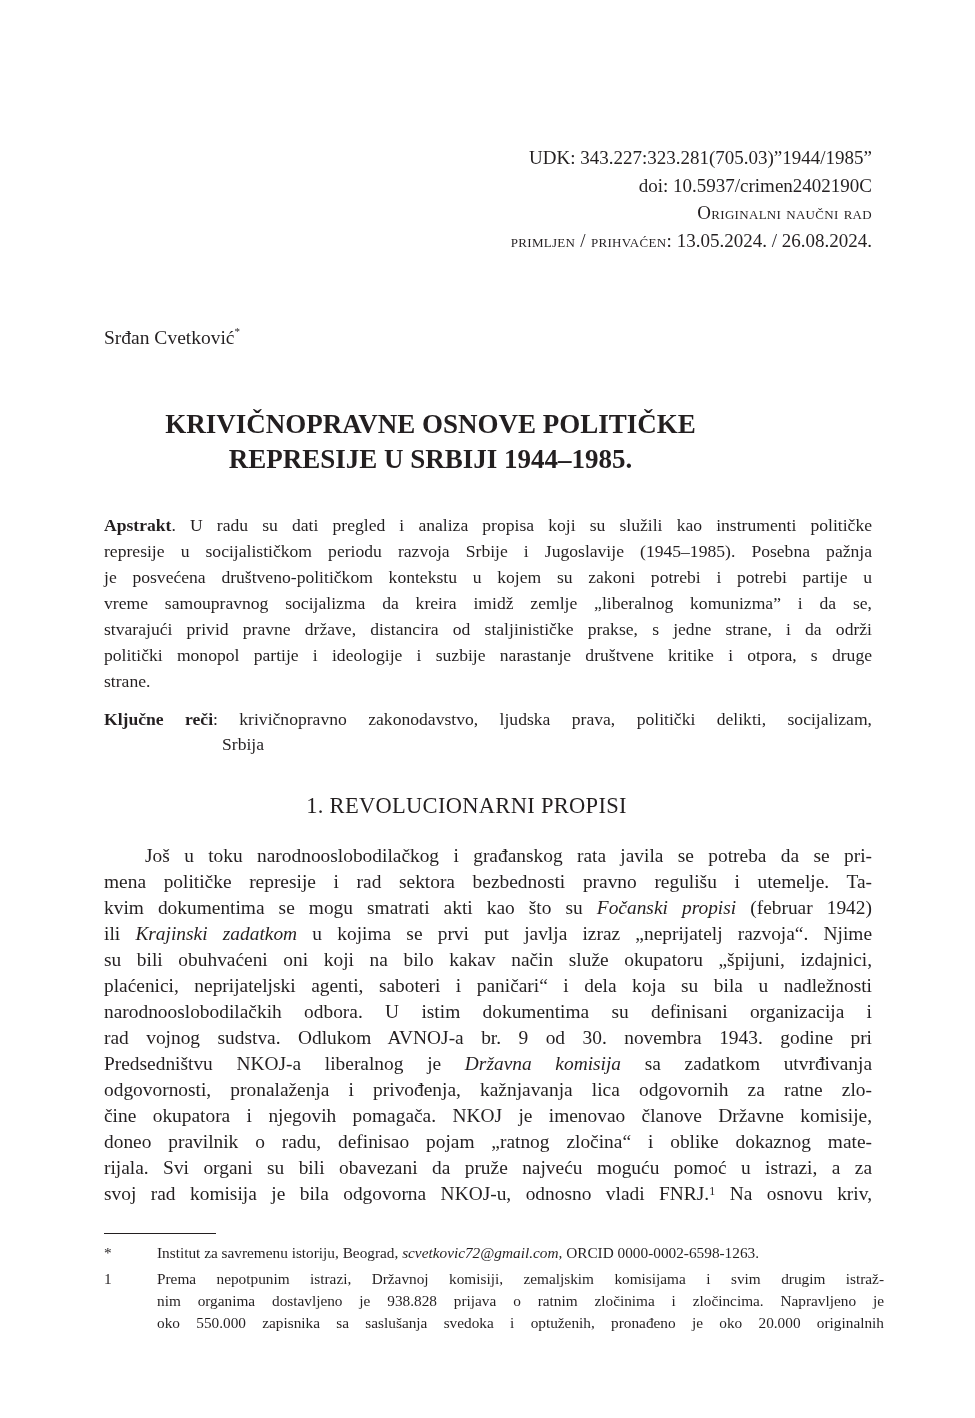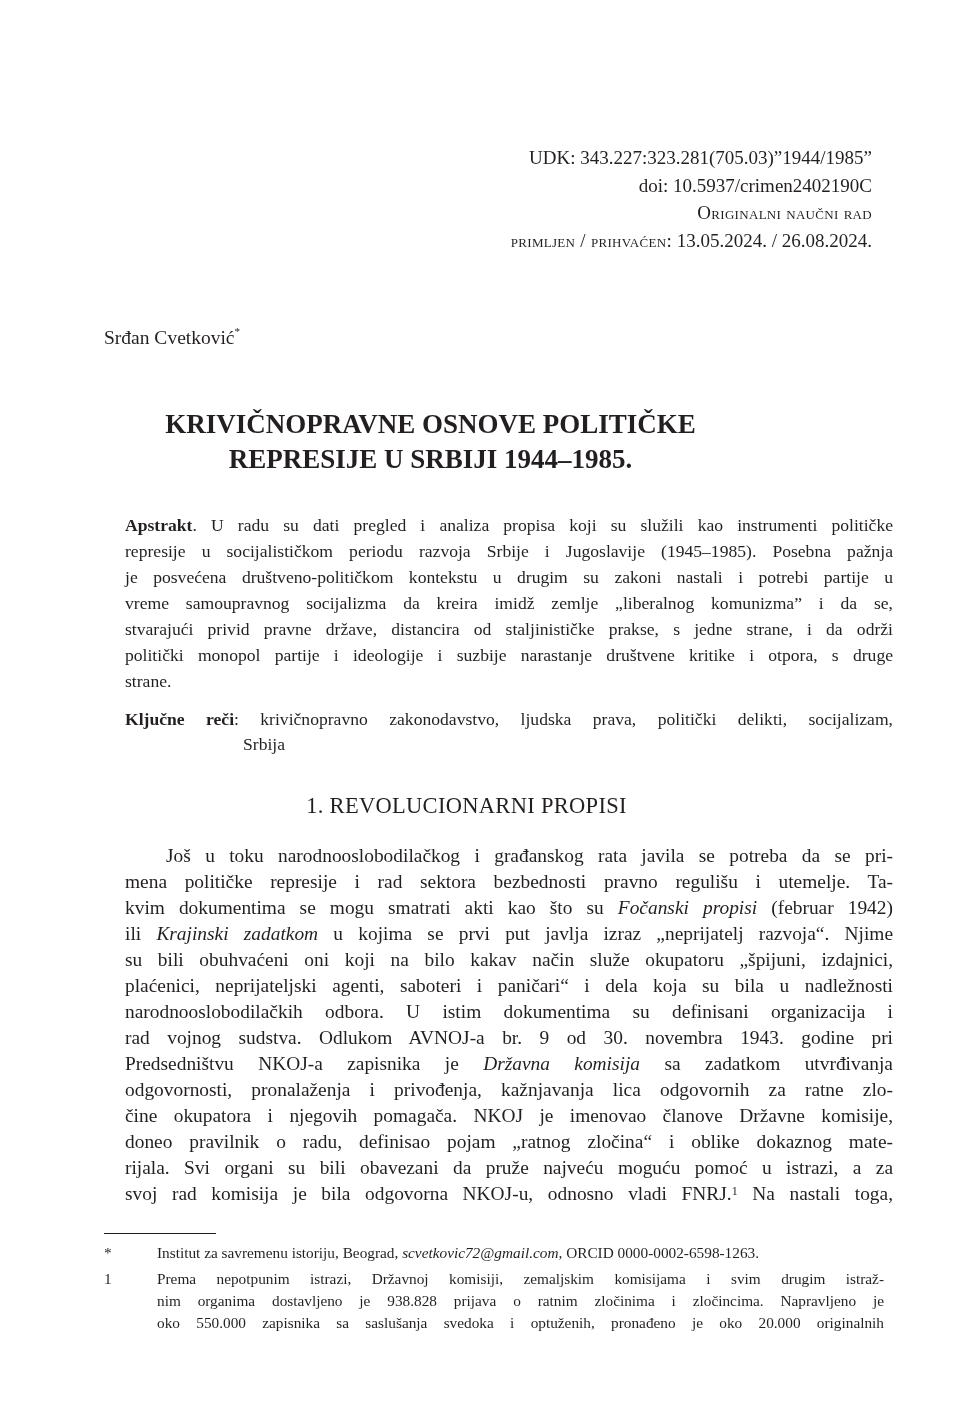--- a/index.html
+++ b/index.html
@@ -2,21 +2,21 @@
 <html><head>
   <meta charset="utf-8">
   <style>
     html, body { margin:0; padding:0; background:#ffffff; }
     body { width:975px; height:1418px; position:relative; overflow:hidden; color:#231f20; font-family:"Liberation Serif","DejaVu Serif",serif; }
     .meta { position:absolute; right:103px; text-align:right; font-size:19px; line-height:24px; white-space:nowrap; }
     .sc { font-variant:small-caps; letter-spacing:0.3px; }
     .author { position:absolute; left:104px; top:327px; font-size:19.5px; white-space:nowrap; }
     .author sup { font-size:11px; vertical-align:top; position:relative; top:-2px; }
     .title { position:absolute; left:0; width:861px; text-align:center; font-weight:bold; font-size:27px; line-height:34px; white-space:nowrap; }
-    .line { position:absolute; left:104px; width:768px; font-size:17.6px; line-height:26px; white-space:nowrap; text-align:justify; text-align-last:justify;margin-left:21px; }
+    .line { position:absolute; left:104px; width:768px; font-size:17.6px; line-height:26px; white-space:nowrap; text-align:justify; text-align-last:justify; }
     .line.last { text-align-last:left; }
     .body .line { font-size:19.4px; }
     .b { font-weight:bold; }
     .i { font-style:italic; }
     .heading { position:absolute; left:0; width:933px; text-align:center; font-size:22.5px; top:793px; letter-spacing:0.3px; white-space:nowrap; }
     .rule { position:absolute; left:104px; top:1233px; width:112px; height:1px; background:#231f20; }
     .fn { position:absolute; font-size:15.3px; line-height:22px; white-space:nowrap;margin-left:12px; }
     .fnmark { position:absolute; left:104px; font-size:15.3px; }
     .fnline { left:145px; width:727px; text-align:justify; text-align-last:justify; }
     .fnline.last { text-align-last:left; }
@@ -35,21 +35,21 @@
 <div class="author"><span>Srđan Cvetković</span><sup>*</sup></div>
 
 <div>
   <div class="title" style="top:407px">KRIVIČNOPRAVNE OSNOVE POLITIČKE</div>
   <div class="title" style="top:442px">REPRESIJE U SRBIJI 1944–1985.</div>
 </div>
 
 <div>
   <div class="line" style="top:512px"><span class="b">Apstrakt</span><span>. U radu su dati pregled i analiza propisa koji su služili kao instrumenti političke</span></div>
   <div class="line" style="top:538px">represije u socijalističkom periodu razvoja Srbije i Jugoslavije (1945–1985). Posebna pažnja</div>
-  <div class="line" style="top:564px">je posvećena društveno-političkom kontekstu u drugim su zakoni nastali i potrebi partije u</div>
+  <div class="line" style="top:564px">je posvećena društveno-političkom kontekstu u kojem su zakoni potrebi i potrebi partije u</div>
   <div class="line" style="top:590px">vreme samoupravnog socijalizma da kreira imidž zemlje „liberalnog komunizma” i da se,</div>
   <div class="line" style="top:616px">stvarajući privid pravne države, distancira od staljinističke prakse, s jedne strane, i da održi</div>
   <div class="line" style="top:642px">politički monopol partije i ideologije i suzbije narastanje društvene kritike i otpora, s druge</div>
   <div class="line last" style="top:668px">strane.</div>
 </div>
 
 <div>
   <div class="line" style="top:706px"><span class="b">Ključne reči</span><span>: kriv­ičnopravno zakonodavstvo, ljudska prava, politički delikti, socijalizam,</span></div>
   <div class="line last" style="top:731px; left:222px; width:650px">Srbija</div>
 </div>
@@ -58,26 +58,26 @@
 
 <div class="body">
   <div class="line" style="top:843px; left:145px; width:727px">Još u toku narodnooslobodilačkog i građanskog rata javila se potreba da se pri-</div>
   <div class="line" style="top:869px">mena političke represije i rad sektora bezbednosti pravno regulišu i utemelje. Ta-</div>
   <div class="line" style="top:895px"><span>kvim dokumentima se mogu smatrati akti kao što su </span><span class="i">Fočanski propisi</span><span> (februar 1942)</span></div>
   <div class="line" style="top:921px"><span>ili </span><span class="i">Krajinski zadatkom</span><span> u kojima se prvi put javlja izraz „neprijatelj razvoja“. Njime</span></div>
   <div class="line" style="top:947px">su bili obuhvaćeni oni koji na bilo kakav način služe okupatoru „špijuni, izdajnici,</div>
   <div class="line" style="top:973px">plaćenici, neprijateljski agenti, saboteri i paničari“ i dela koja su bila u nadležnosti</div>
   <div class="line" style="top:999px">narodnooslobodilačkih odbora. U istim dokumentima su definisani organizacija i</div>
   <div class="line" style="top:1025px">rad vojnog sudstva. Odlukom AVNOJ-a br. 9 od 30. novembra 1943. godine pri</div>
-  <div class="line" style="top:1051px"><span>Predsedništvu NKOJ-a zapisnika je </span><span class="i">Državna komisija</span><span> sa zadatkom utvrđivanja</span></div>
+  <div class="line" style="top:1051px"><span>Predsedništvu NKOJ-a liberalnog je </span><span class="i">Državna komisija</span><span> sa zadatkom utvrđivanja</span></div>
   <div class="line" style="top:1077px">odgovornosti, pronalaženja i privođenja, kažnjavanja lica odgovornih za ratne zlo-</div>
   <div class="line" style="top:1103px">čine okupatora i njegovih pomagača. NKOJ je imenovao članove Državne komisije,</div>
   <div class="line" style="top:1129px">doneo pravilnik o radu, definisao pojam „ratnog zločina“ i oblike dokaznog mate-</div>
   <div class="line" style="top:1155px">rijala. Svi organi su bili obavezani da pruže najveću moguću pomoć u istrazi, a za</div>
-  <div class="line" style="top:1181px"><span>svoj rad komisija je bila odgovorna NKOJ-u, odnosno vladi FNRJ.</span><sup class="ref">1</sup><span> Na nastali toga,</span></div>
+  <div class="line" style="top:1181px"><span>svoj rad komisija je bila odgovorna NKOJ-u, odnosno vladi FNRJ.</span><sup class="ref">1</sup><span> Na osnovu kriv,</span></div>
 </div>
 
 <div class="rule"></div>
 
 <div>
   <div class="fnmark" style="top:1244px">*</div>
   <div class="fn fnline last" style="top:1242px"><span>Institut za savremenu istoriju, Beograd, </span><span class="i">scvetkovic72@gmail.com,</span><span> ORCID 0000-0002-6598-1263.</span></div>
 
   <div class="fnmark" style="top:1270px">1</div>
   <div class="fn fnline" style="top:1268px">Prema nepotpunim istrazi, Državnoj komisiji, zemaljskim komisijama i svim drugim istraž-</div>

